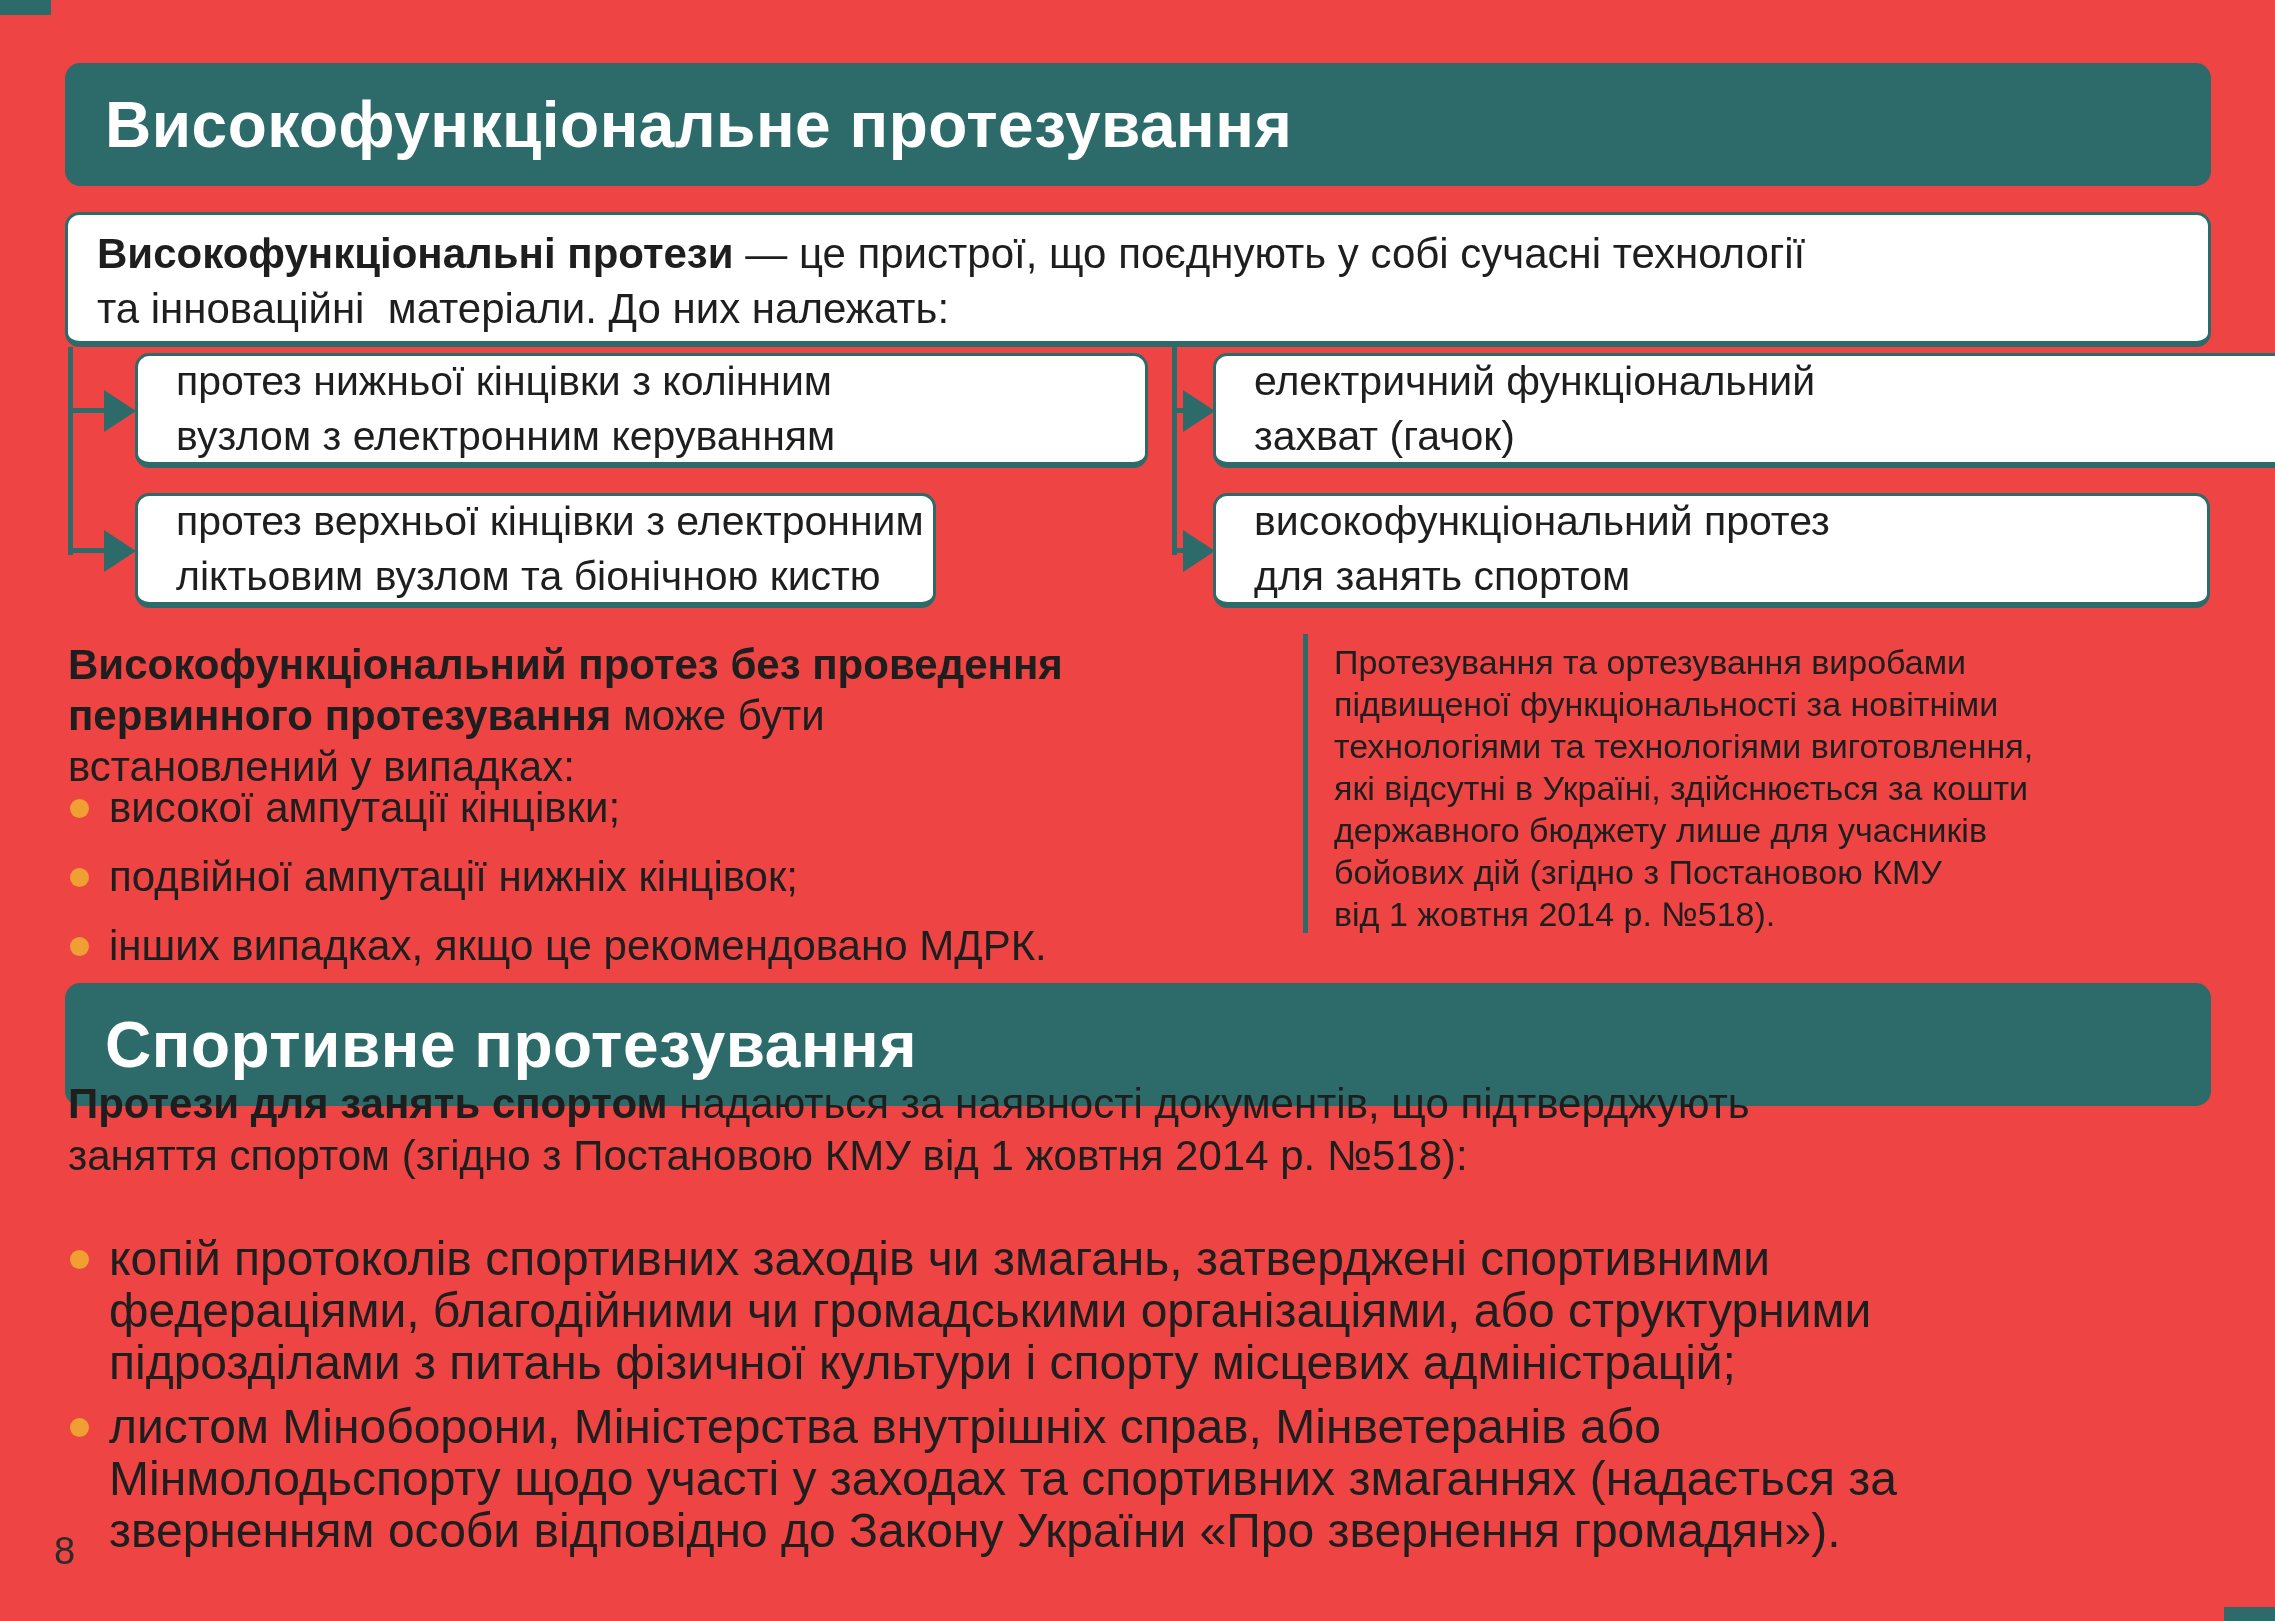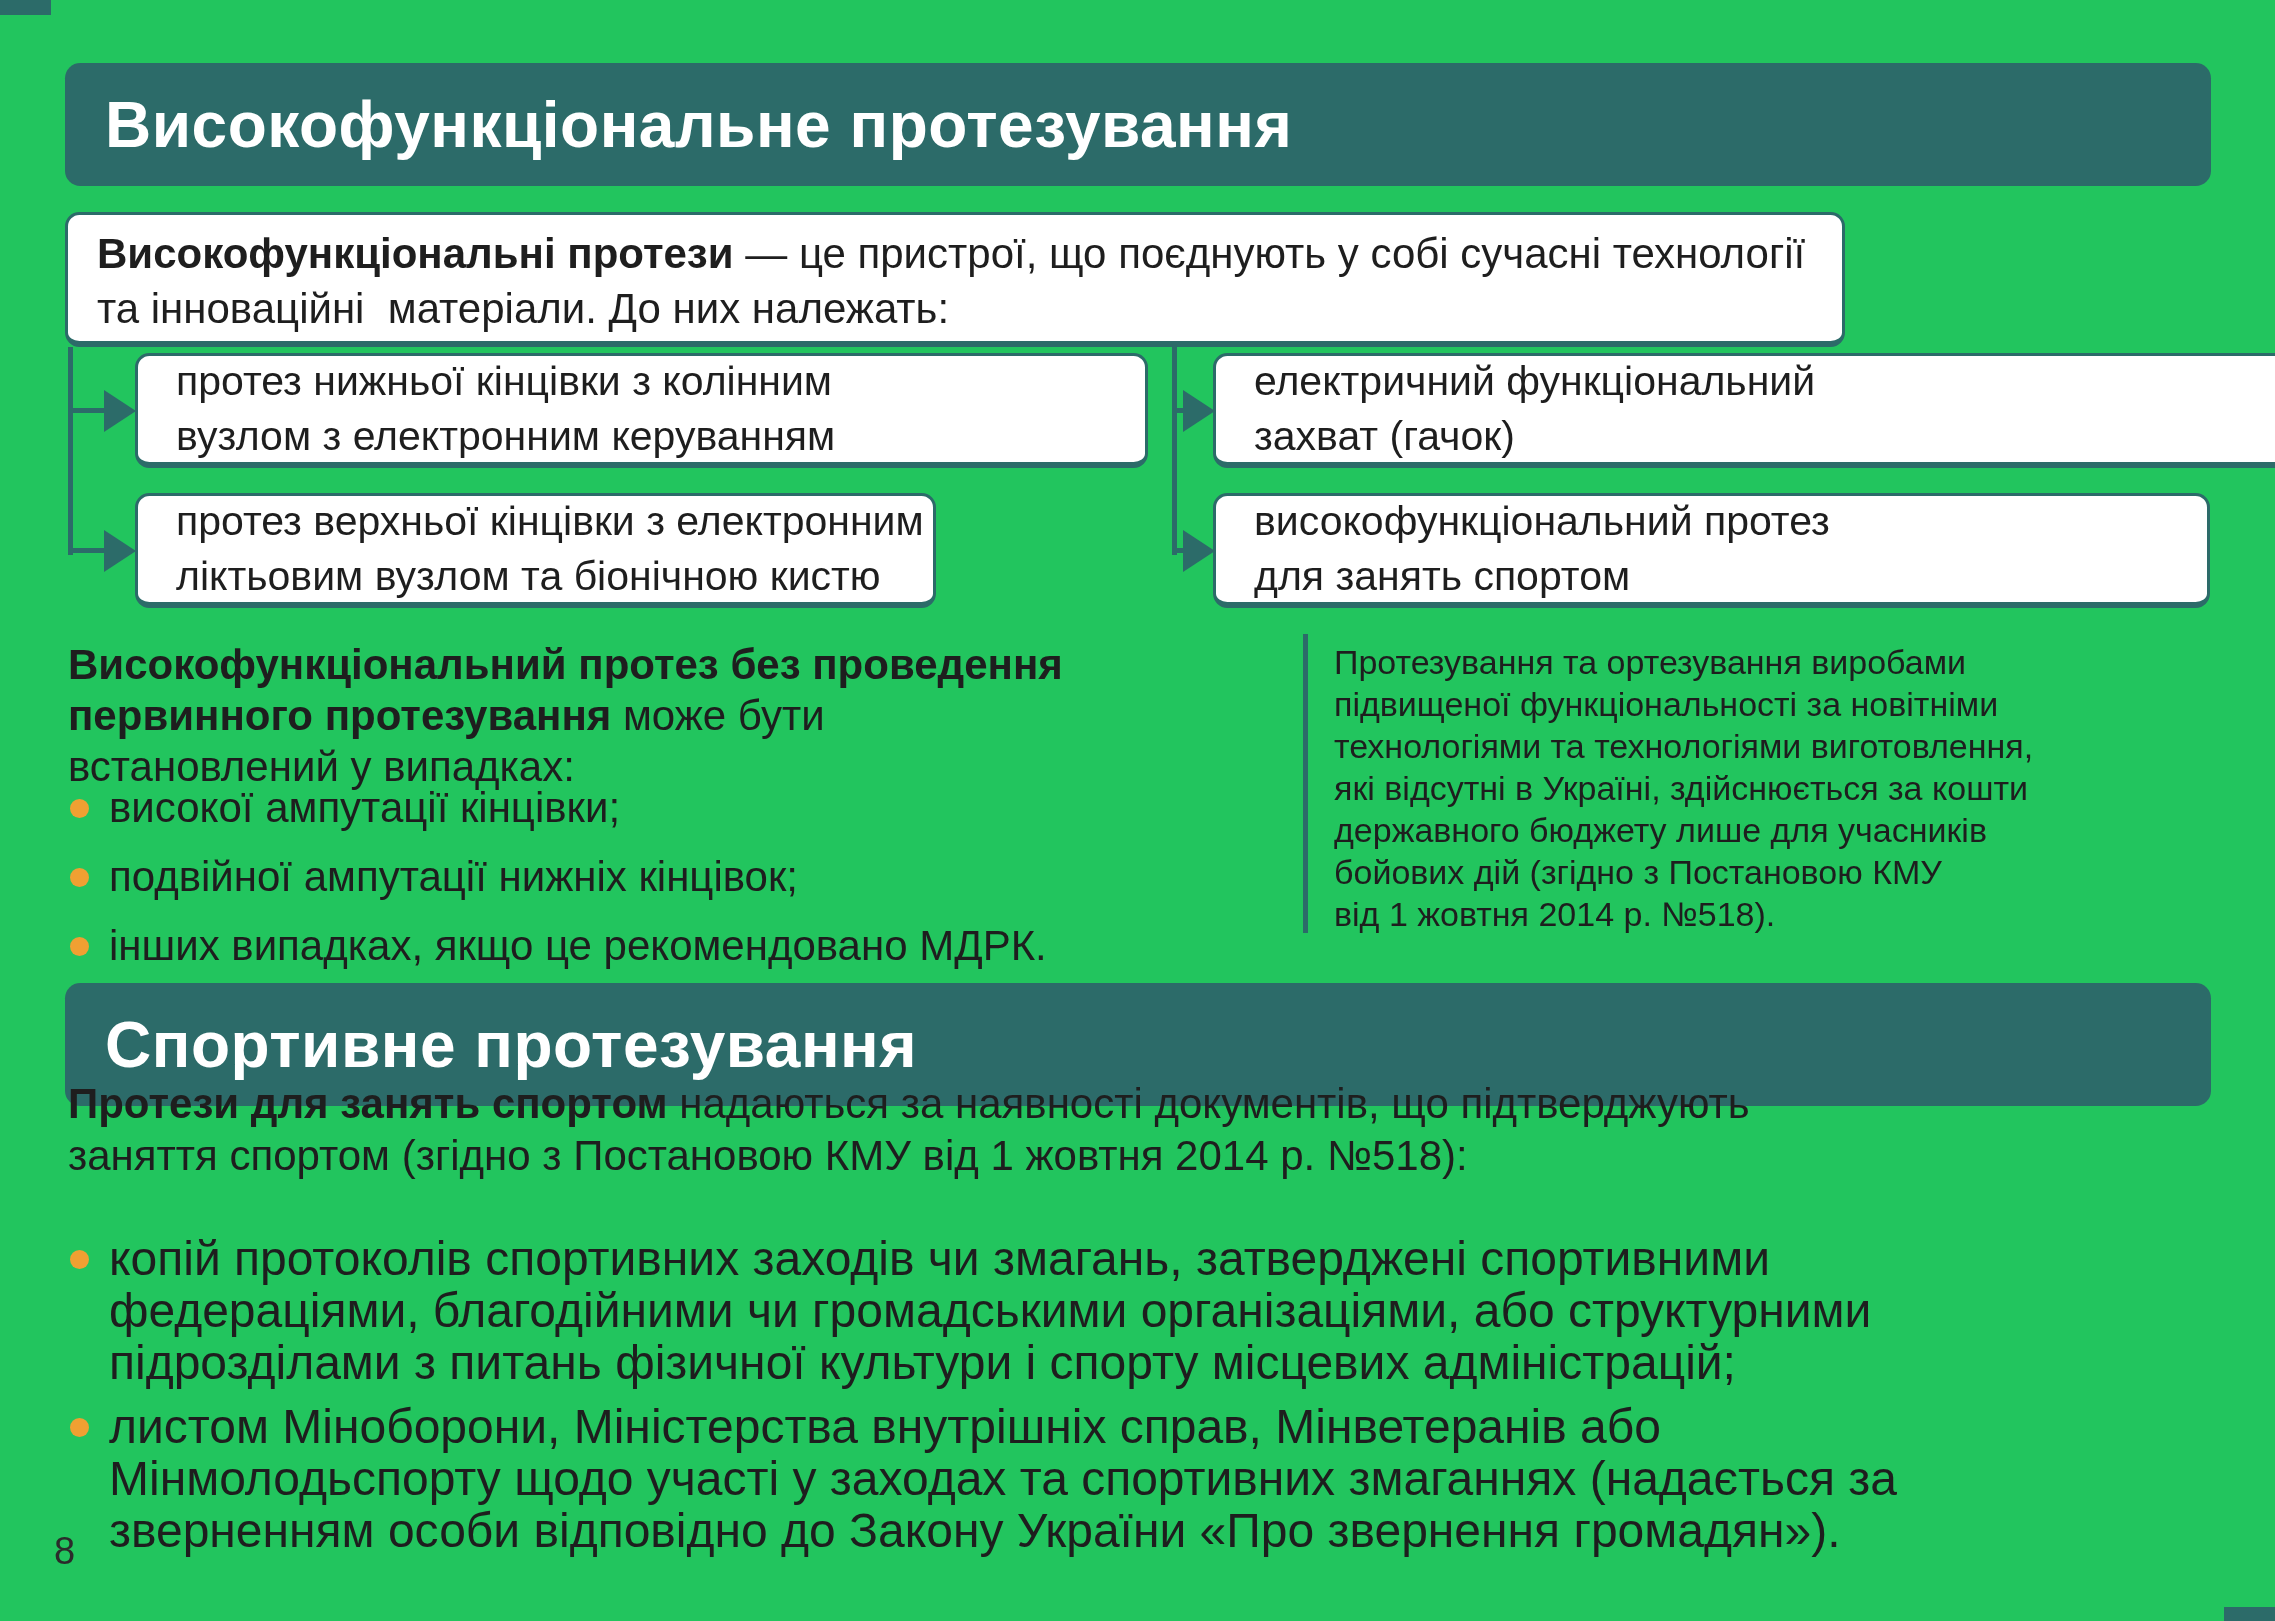--- a/index.html
+++ b/index.html
@@ -3,21 +3,21 @@
 <meta charset="utf-8">
 <style>
   :root{
     --teal:#2c6b69;
     --orange:#f0a032;
     --ink:#1e1e1e;
   }
   html,body{margin:0;padding:0;background:#ffffff;}
   .page{
     position:relative;width:2275px;height:1622px;overflow:hidden;
-    background:#22c55e;color:var(--ink);
+    background:#ef4444;color:var(--ink);
     font-family:"Liberation Sans",sans-serif;
   }
   .line{white-space:pre;}
   .b{font-weight:bold;}
 
   
   .corner{position:absolute;background:var(--teal);}
   #corner-tl{left:0;top:0;width:51px;height:15.3px;}
   #corner-br{right:0;bottom:0;width:51px;height:15.3px;}
 
@@ -26,21 +26,21 @@
     position:absolute;left:65px;width:2146px;height:123px;
     background:var(--teal);border-radius:15.3px;
     display:flex;align-items:center;padding-left:40px;box-sizing:border-box;
   }
   .bar .title{color:#ffffff;font-size:64px;font-weight:bold;letter-spacing:0.5px;}
   #header1{top:63px;}
   #header2{top:983px;}
 
   
   .introbox{
-    position:absolute;left:65px;top:212px;width:1780px;height:135px;
+    position:absolute;left:65px;top:212px;width:2146px;height:135px;
     background:#ffffff;border:3.6px solid var(--teal);border-bottom-width:6.3px;
     border-radius:14.4px;box-sizing:border-box;
     padding:10.8px 0 0 29px;font-size:42px;line-height:55px;
   }
 
   
   .vline,.hstub{position:absolute;background:var(--teal);}
   .vline{width:4.5px;}
   #vline-left{left:68px;top:347px;height:208px;}
   #vline-right{left:1172px;top:347px;height:208px;}

